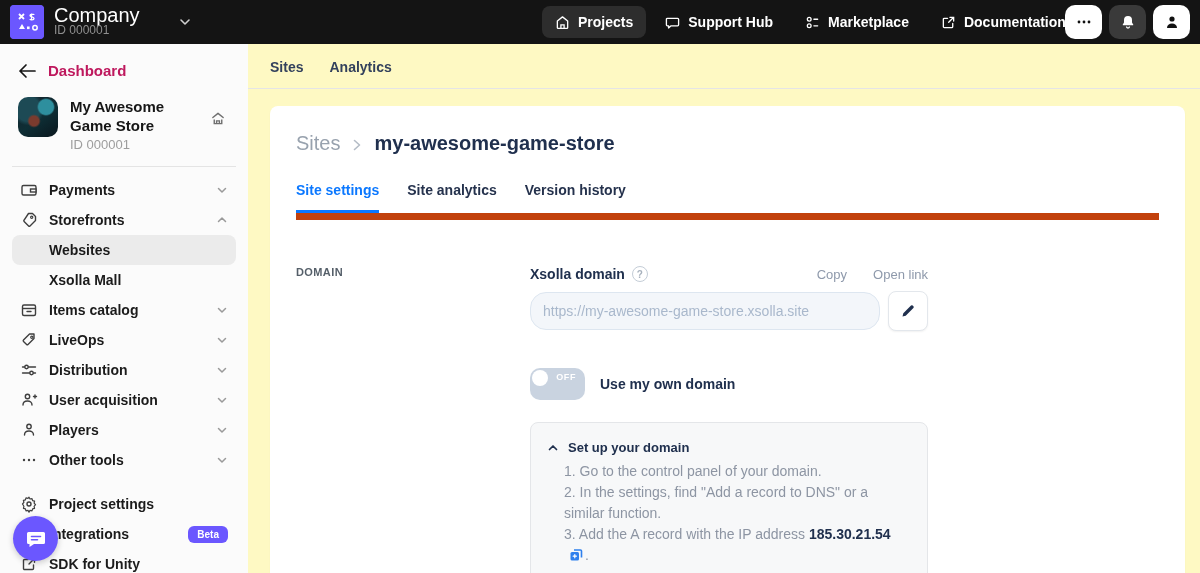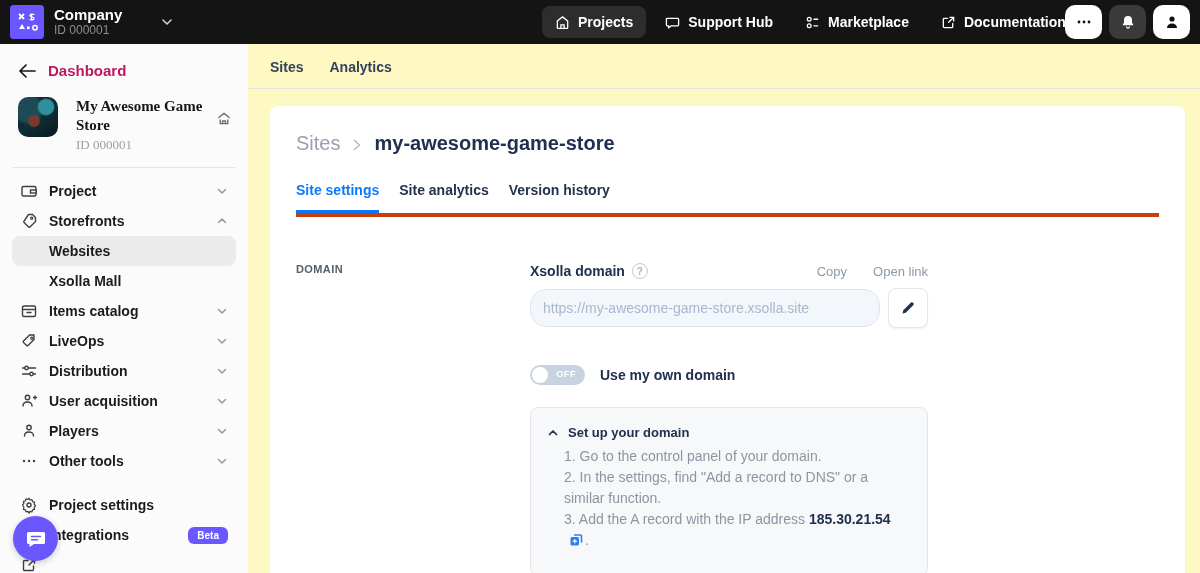--- a/index.html
+++ b/index.html
@@ -2,40 +2,40 @@
 <html><head>
 <meta charset="utf-8">
 <style>
   * { margin:0; padding:0; box-sizing:border-box; }
   html,body { width:1200px; height:573px; overflow:hidden; font-family:"Liberation Sans", sans-serif; background:#f6f6f7; }
 
   
   .topbar { height:44px; background:#141414; display:flex; align-items:center; color:#fff; padding:0 10px; position:relative; z-index:20; }
   .brand { display:flex; align-items:center; gap:10px; min-width:250px; }
   .brand-logo { width:34px; height:34px; border-radius:4px; background:#6B57FF; display:block; }
-  .brand-text .nm { font-size:15px; font-weight:700; line-height:16px; }
+  .brand-text .nm { font-size:20px; font-weight:400; line-height:16px; }
   .brand-text .id { font-size:12px; color:#8f8f8f; line-height:14px; }
   .brand-caret { margin-left:28px; color:#cfcfcf; }
   .topnav { display:flex; align-items:center; gap:6px; position:absolute; left:542px; }
   .topnav-item { display:flex; align-items:center; gap:8px; font-size:14px; font-weight:600; color:#fff; padding:8px 13px; border-radius:8px; cursor:pointer; white-space:nowrap; }
   .topnav-item.active { background:#2d2d2d; }
   .topnav-item svg { display:block; }
   .top-actions { position:absolute; right:10px; display:flex; gap:7px; }
   .round-btn { width:37px; height:34px; border-radius:10px; border:none; display:flex; align-items:center; justify-content:center; cursor:pointer; font-size:14px; font-weight:700; }
   .round-btn.light { background:#ffffff; color:#111; }
   .round-btn.dark { background:#3a3a3a; color:#fff; }
 
   
   .shell { display:flex; height:529px; }
   .sidebar { width:248px; background:#fbfbfb; position:relative; flex:none; }
   .content { flex:1; background:#fef9c3; position:relative; }
 
   
   .back-row { display:flex; align-items:center; gap:12px; padding:18px 16px 10px 18px; font-size:15px; font-weight:700; color:#be185d; cursor:pointer; }
-  .proj-card { display:flex; padding:8px 14px 4px 18px; gap:18px;font-family:Liberation Serif, serif; }
+  .proj-card { display:flex; padding:8px 14px 4px 18px; gap:12px; }
   .proj-avatar { width:40px; height:40px; border-radius:10px; flex:none; cursor:pointer;
      background: radial-gradient(circle at 70% 25%, #2e8f9e 0 18%, transparent 22%),
                  radial-gradient(circle at 40% 60%, #7a3b2e 0 14%, transparent 20%),
                  radial-gradient(circle at 25% 30%, #1d4a55 0 30%, transparent 40%),
                  linear-gradient(145deg,#16222c 0%, #0e2e35 55%, #0a161d 100%); }
   .proj-meta { flex:1; }
   .proj-name-row { display:flex; align-items:flex-start; }
   .proj-name { font-size:15px; font-weight:700; color:#161616; line-height:19px; width:138px; }
   .proj-home { margin-left:2px; margin-top:14px; color:#6f6f6f; }
   .proj-id { font-size:13px; color:#9d9d9d; margin-top:2px; }
@@ -52,40 +52,40 @@
   .fab { position:absolute; left:13px; top:472px; width:45px; height:45px; border-radius:50%; background:#6B57FF; display:flex; align-items:center; justify-content:center; box-shadow:0 2px 6px rgba(0,0,0,.2); cursor:pointer; z-index:30; }
 
   
   .subnav { display:flex; gap:26px; padding:15px 0 13px 22px; border-bottom:1px solid #e5e5e6; }
   .subnav-item { font-size:14px; font-weight:600; color:#33415c; cursor:pointer; }
   .card { background:#fff; border-radius:8px; margin:17px 15px 0 22px; min-height:620px; box-shadow:0 1px 2px rgba(0,0,0,.04); padding:26px 26px 0 26px; }
   .breadcrumb { display:flex; align-items:center; gap:12px; font-size:20px; }
   .bc-parent { color:#98a2ae; cursor:pointer; }
   .bc-sep { color:#b4bcc6; font-size:15px; margin-top:2px; }
   .bc-current { color:#20304e; font-weight:700; }
-  .tabs { display:flex; gap:20px; margin-top:27px; border-bottom:4px solid #c2410c; }
+  .tabs { display:flex; gap:28px; margin-top:27px; border-bottom:7px solid #c2410c; }
   .tab { font-size:14px; font-weight:600; color:#25324d; padding-bottom:12px; border-bottom:3px solid transparent; cursor:pointer; }
   .tab.active { color:#0b78ff; border-bottom-color:#0b78ff; }
 
   .form-row { display:flex; margin-top:46px; }
   .form-label-col { width:234px; flex:none; }
   .section-label { font-size:11px; font-weight:700; letter-spacing:.4px; color:#555f69; }
   .field-col { width:398px; }
   .field-head { display:flex; align-items:center; }
   .field-title { font-size:14px; font-weight:700; color:#20304e; }
   .help-dot { width:16px; height:16px; border:1px solid #c4cdd7; border-radius:50%; color:#a7b1bd; font-size:10px; font-weight:700; display:flex; align-items:center; justify-content:center; margin-left:7px; cursor:pointer; }
   .field-actions { margin-left:auto; display:flex; gap:26px; }
   .field-action { font-size:13px; color:#8e99ab; cursor:pointer; }
   .input-row { display:flex; gap:8px; margin-top:9px; align-items:center; }
   .domain-input { width:350px; height:38px; background:#f3f6fa; border:1px solid #dde6f0; border-radius:16px; padding:0 12px; font-size:14px; color:#20304e; font-family:"Liberation Sans",sans-serif; outline:none; }
   .domain-input::placeholder { color:#a9b8cc; }
   .edit-btn { width:40px; height:40px; background:#fff; border:1px solid #e3e7ec; border-radius:8px; display:flex; align-items:center; justify-content:center; cursor:pointer; box-shadow:0 1px 2px rgba(0,0,0,.06); }
 
   .toggle-row { display:flex; align-items:center; gap:15px; margin-top:37px; }
-  .toggle { width:55px; height:20px; border-radius:10px; background:#c9d3e0; position:relative; cursor:pointer; flex:none; }
+  .toggle { width:55px; height:32px; border-radius:10px; background:#c9d3e0; position:relative; cursor:pointer; flex:none; }
   .toggle .knob { position:absolute; left:2px; top:2px; width:16px; height:16px; border-radius:50%; background:#fff; }
   .toggle .state { position:absolute; right:9px; top:4px; font-size:9px; font-weight:700; letter-spacing:.6px; color:#fff; }
   .toggle-label { font-size:14px; font-weight:700; color:#20304e; }
 
   .setup-panel { width:398px; margin-top:22px; background:#f7f8f9; border:1px solid #e4e6e9; border-radius:8px; padding:17px 16px 22px 16px; }
   .setup-head { display:flex; align-items:center; gap:9px; cursor:pointer; }
   .setup-title { font-size:13px; font-weight:700; color:#20304e; }
   .setup-steps { margin-top:6px; padding-left:17px; font-size:14px; color:#8d95a3; line-height:21px; }
   .setup-steps .step { margin:0; }
   .ip-strong { color:#20304e; font-weight:700; }
@@ -194,21 +194,21 @@
     <div class="side-divider"></div>
 
     <nav class="menu">
       <div class="menu-item">
         <span class="mi-icon">
             <svg width="18" height="18" viewBox="0 0 18 18" fill="none">
               <rect x="2" y="4.5" width="14" height="9.5" rx="1.5" stroke="currentColor" stroke-width="1.4"></rect>
               <rect x="10.5" y="8" width="5.5" height="3" fill="#fbfbfb" stroke="currentColor" stroke-width="1.4"></rect>
             </svg>
           </span>
-        <span class="mi-label">Project</span>
+        <span class="mi-label">Payments</span>
         <svg class="mi-caret" width="12" height="12" viewBox="0 0 12 12" fill="none">
             <path d="M2.5 4.5 L6 8 l3.5-3.5" stroke="currentColor" stroke-width="1.5" stroke-linecap="round" stroke-linejoin="round"></path>
           </svg>
       </div>
       <div class="menu-item">
         <span class="mi-icon">
             <svg width="18" height="18" viewBox="0 0 18 18" fill="none">
               <path d="M8.5 2.5 h4 l3 3 v4 l-5.5 5.5 a1 1 0 0 1-1.4 0 L4.1 10.5 a1 1 0 0 1 0-1.4z" stroke="currentColor" stroke-width="1.4" stroke-linejoin="round"></path>
               <circle cx="11.7" cy="6.3" r="1.1" stroke="currentColor" stroke-width="1.2"></circle>
             </svg>
@@ -323,20 +323,21 @@
         <span class="mi-label">Integrations</span>
         <span class="badge-beta">Beta</span>
       </div>
       <div class="menu-item">
         <span class="mi-icon">
             <svg width="18" height="18" viewBox="0 0 18 18" fill="none">
               <path d="M13.5 10 v3.5 a1 1 0 0 1-1 1 H4.5 a1 1 0 0 1-1-1 V5.5 a1 1 0 0 1 1-1 H8" stroke="currentColor" stroke-width="1.4" stroke-linecap="round"></path>
               <path d="M10.8 3.5 h3.7 v3.7 M14.2 3.8 L9 9" stroke="currentColor" stroke-width="1.4" stroke-linecap="round"></path>
             </svg>
           </span>
+        <span class="mi-label">SDK for Unity</span>
       </div>
     </nav>
 
     <div class="fab">
       <svg width="24" height="24" viewBox="0 0 24 24" fill="none">
           <path d="M4.5 5 h15 a1.5 1.5 0 0 1 1.5 1.5 v9 a1.5 1.5 0 0 1-1.5 1.5 H10 l-4.5 3 v-3 h-1 A1.5 1.5 0 0 1 3 15.5 v-9 A1.5 1.5 0 0 1 4.5 5z" fill="#fff"></path>
           <path d="M7.5 9.5 h9 M7.5 12.8 h6" stroke="#6B57FF" stroke-width="1.6" stroke-linecap="round"></path>
         </svg>
     </div>
   </aside>

